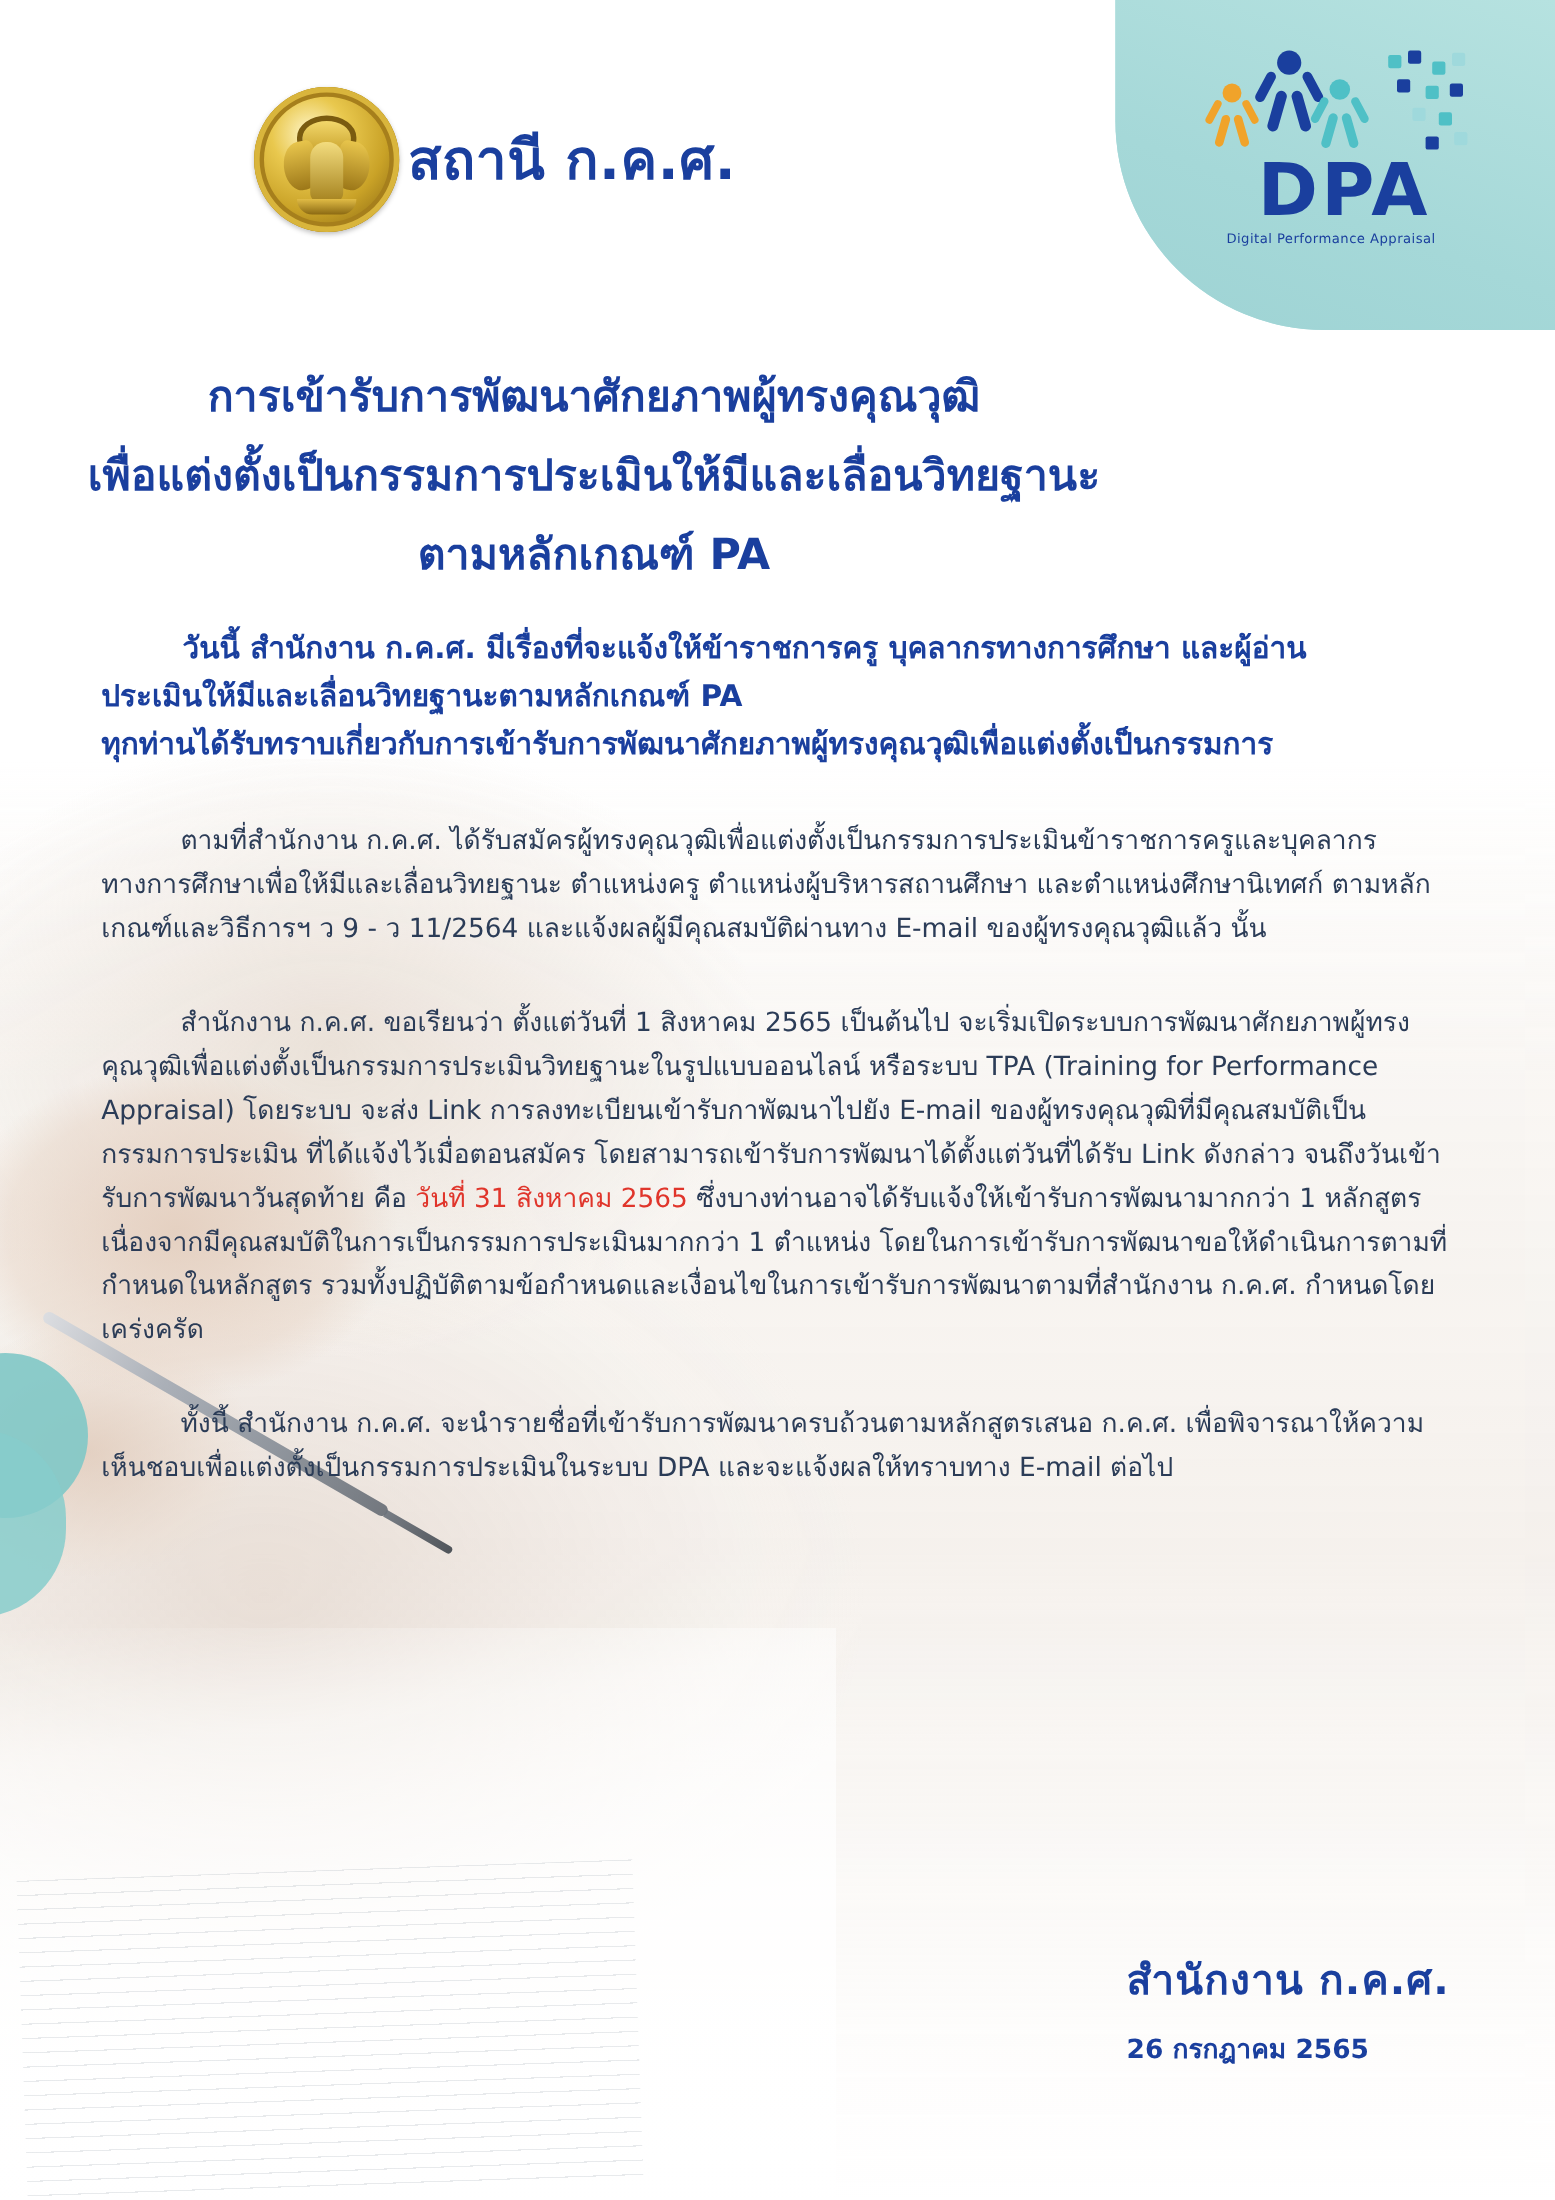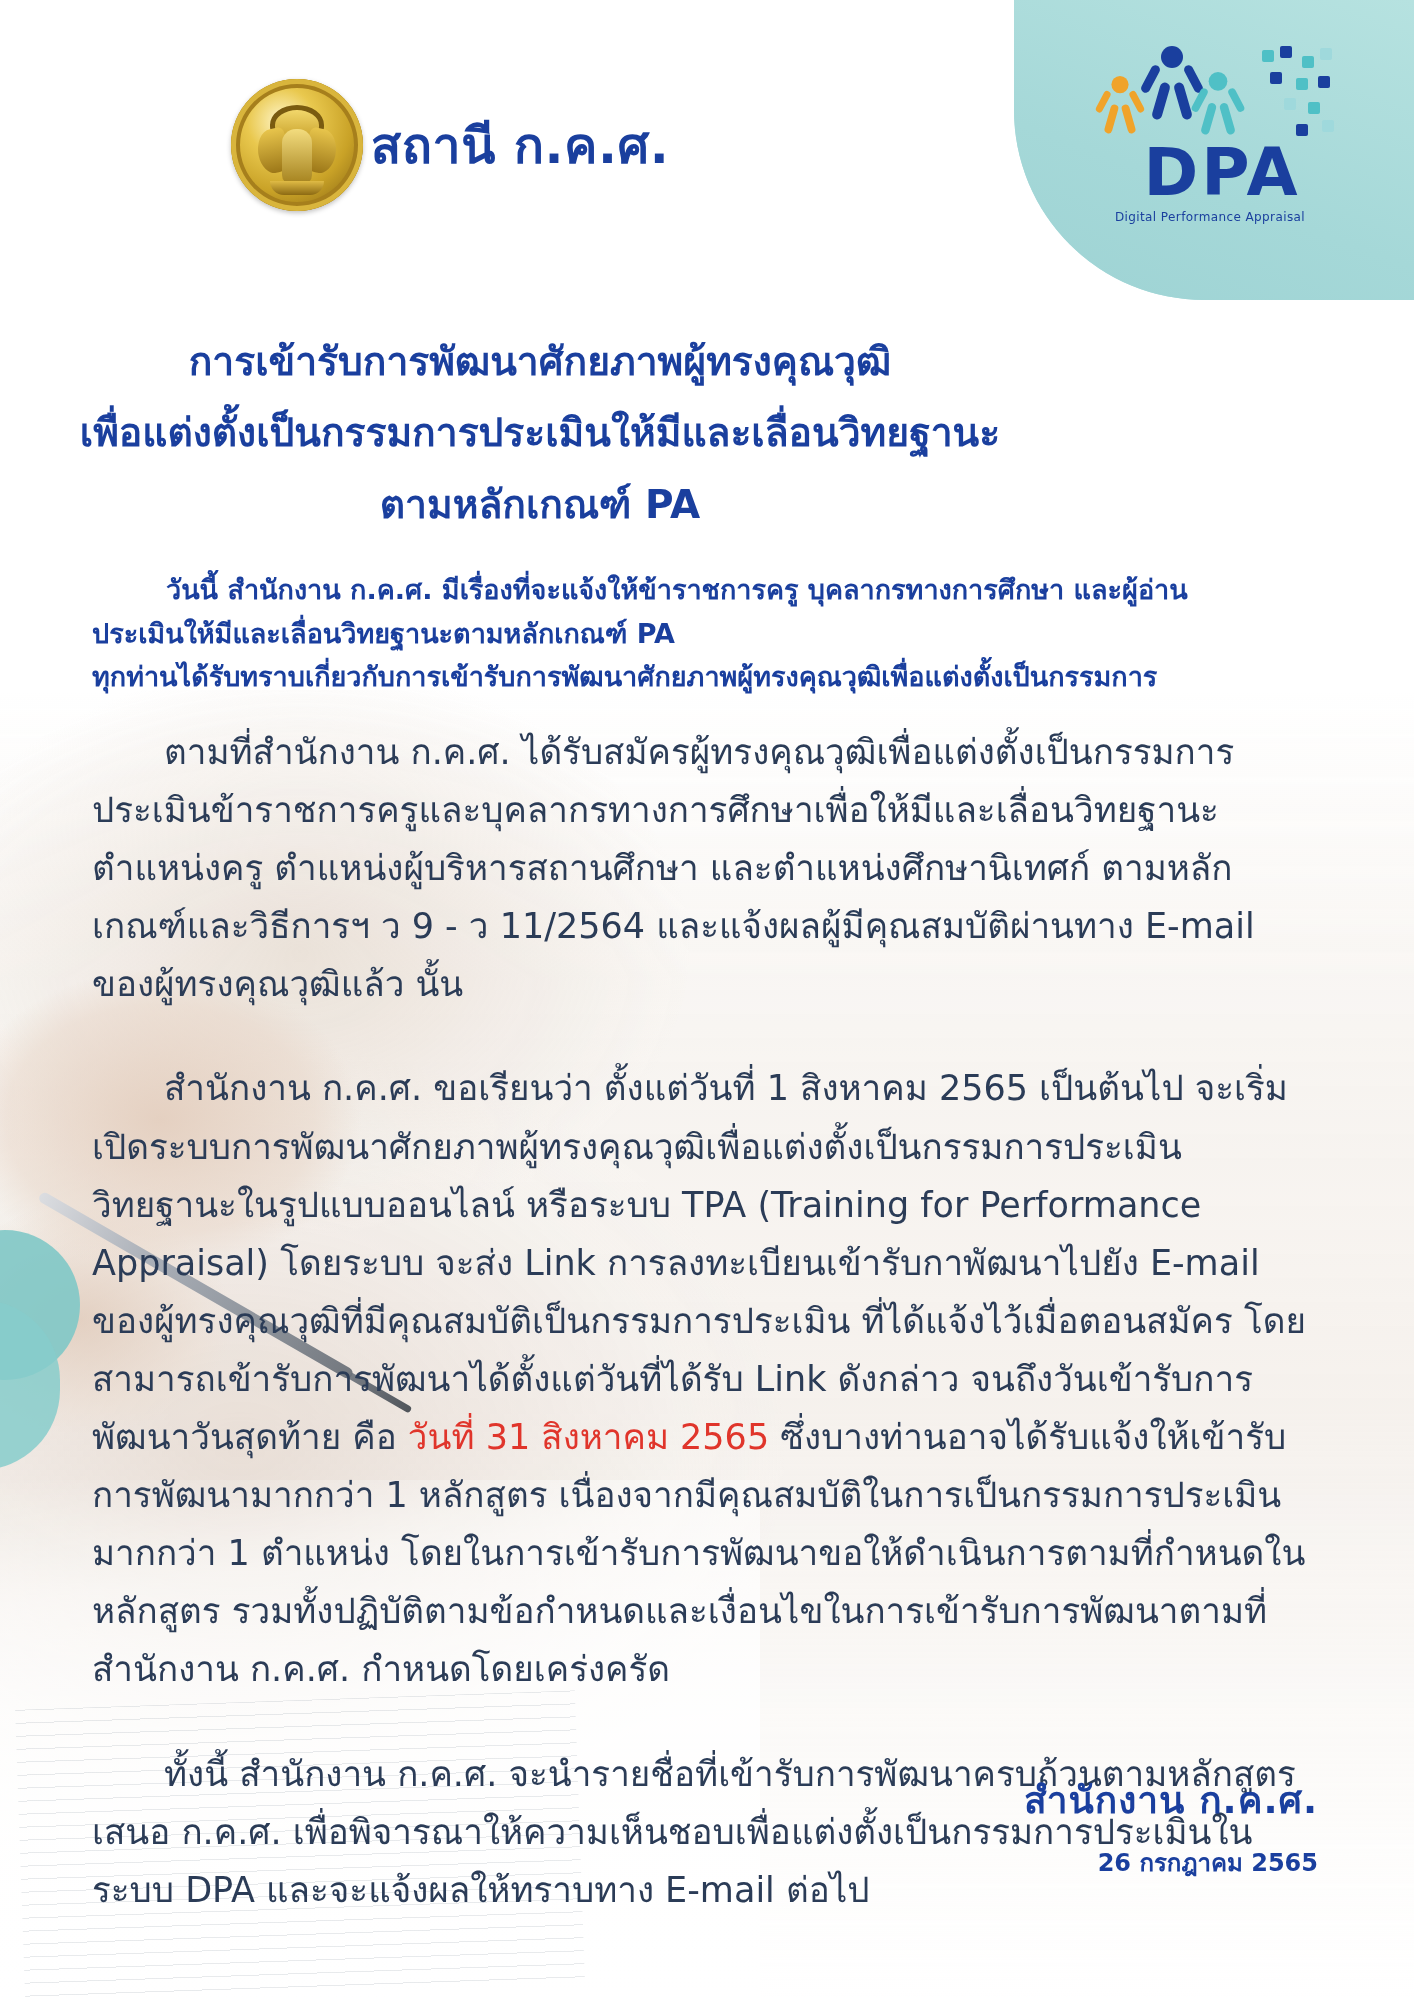--- a/index.html
+++ b/index.html
@@ -364,40 +364,39 @@
     line-height: 1.62;
     text-align: left;
   }
   .lead-block p { margin: 0; }
   .lead-indent { padding-left: 74px; }
 
   
   .body-block {
     position: absolute;
     left: 92px;
-    top: 723px;
+    top: 745px;
     width: 1230px;
     color: #2b3c57;
-    font-size: 35px;
+    font-size: 24px;
     line-height: 1.66;
   }
   .para {
     margin: 0 0 46px 0;
     text-indent: 72px;
   }
   .hl-red {
     color: #e0352b;
   }
 
   
   .sign-block {
     position: absolute;
     right: 96px;
     bottom: 118px;
-    text-align: right;
     color: #1a3f9e;
     margin-left: 12px;
   }
   .sign-name {
     font-size: 37px;
     font-weight: bold;
     letter-spacing: 1px;
   }
   .sign-date {
     margin-top: 14px;

